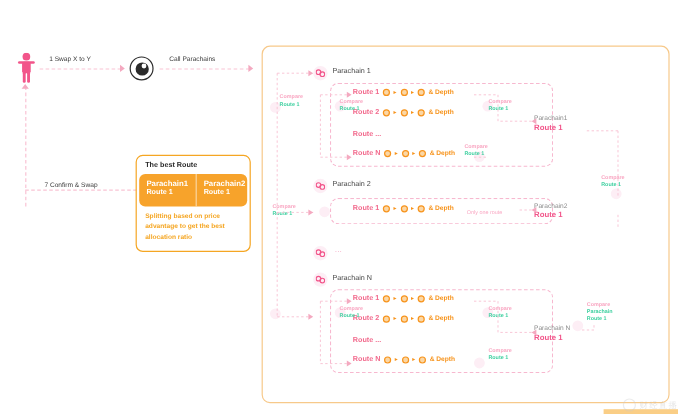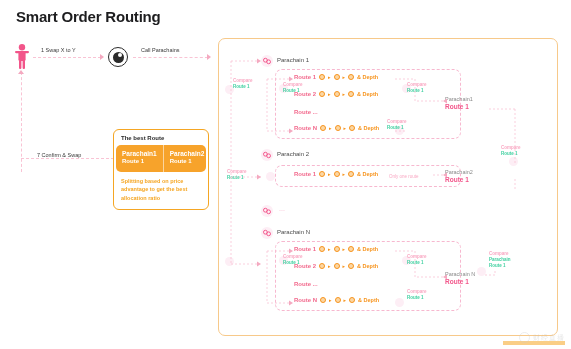--- a/index.html
+++ b/index.html
@@ -148,21 +148,20 @@
     border: 1.5px solid #c9c9c9;
   }
   .wm-text { font-size: 7px; color: #b8b8b8; letter-spacing: 1px; }
   .wm-bar { position:absolute; right:6px; bottom:4px; width:62px; height:4px; background:#f5a623; opacity:.55; }
 </style>
 </head>
 <body>
 
 <div id="root">
 
-  <div class="title">Smart Order Routing</div>
 
   <svg class="person" viewBox="0 0 16 26">
     <circle cx="8" cy="3.2" r="3.2" fill="#f2558a"></circle>
     <rect x="1" y="7" width="14" height="2.2" rx="1.1" fill="#f2558a"></rect>
     <rect x="4.4" y="7.5" width="7.2" height="9.5" rx="1.6" fill="#f2558a"></rect>
     <rect x="5" y="16" width="2.4" height="9" rx="1.1" fill="#f2558a"></rect>
     <rect x="8.6" y="16" width="2.4" height="9" rx="1.1" fill="#f2558a"></rect>
   </svg>
 
   <div class="hub">

